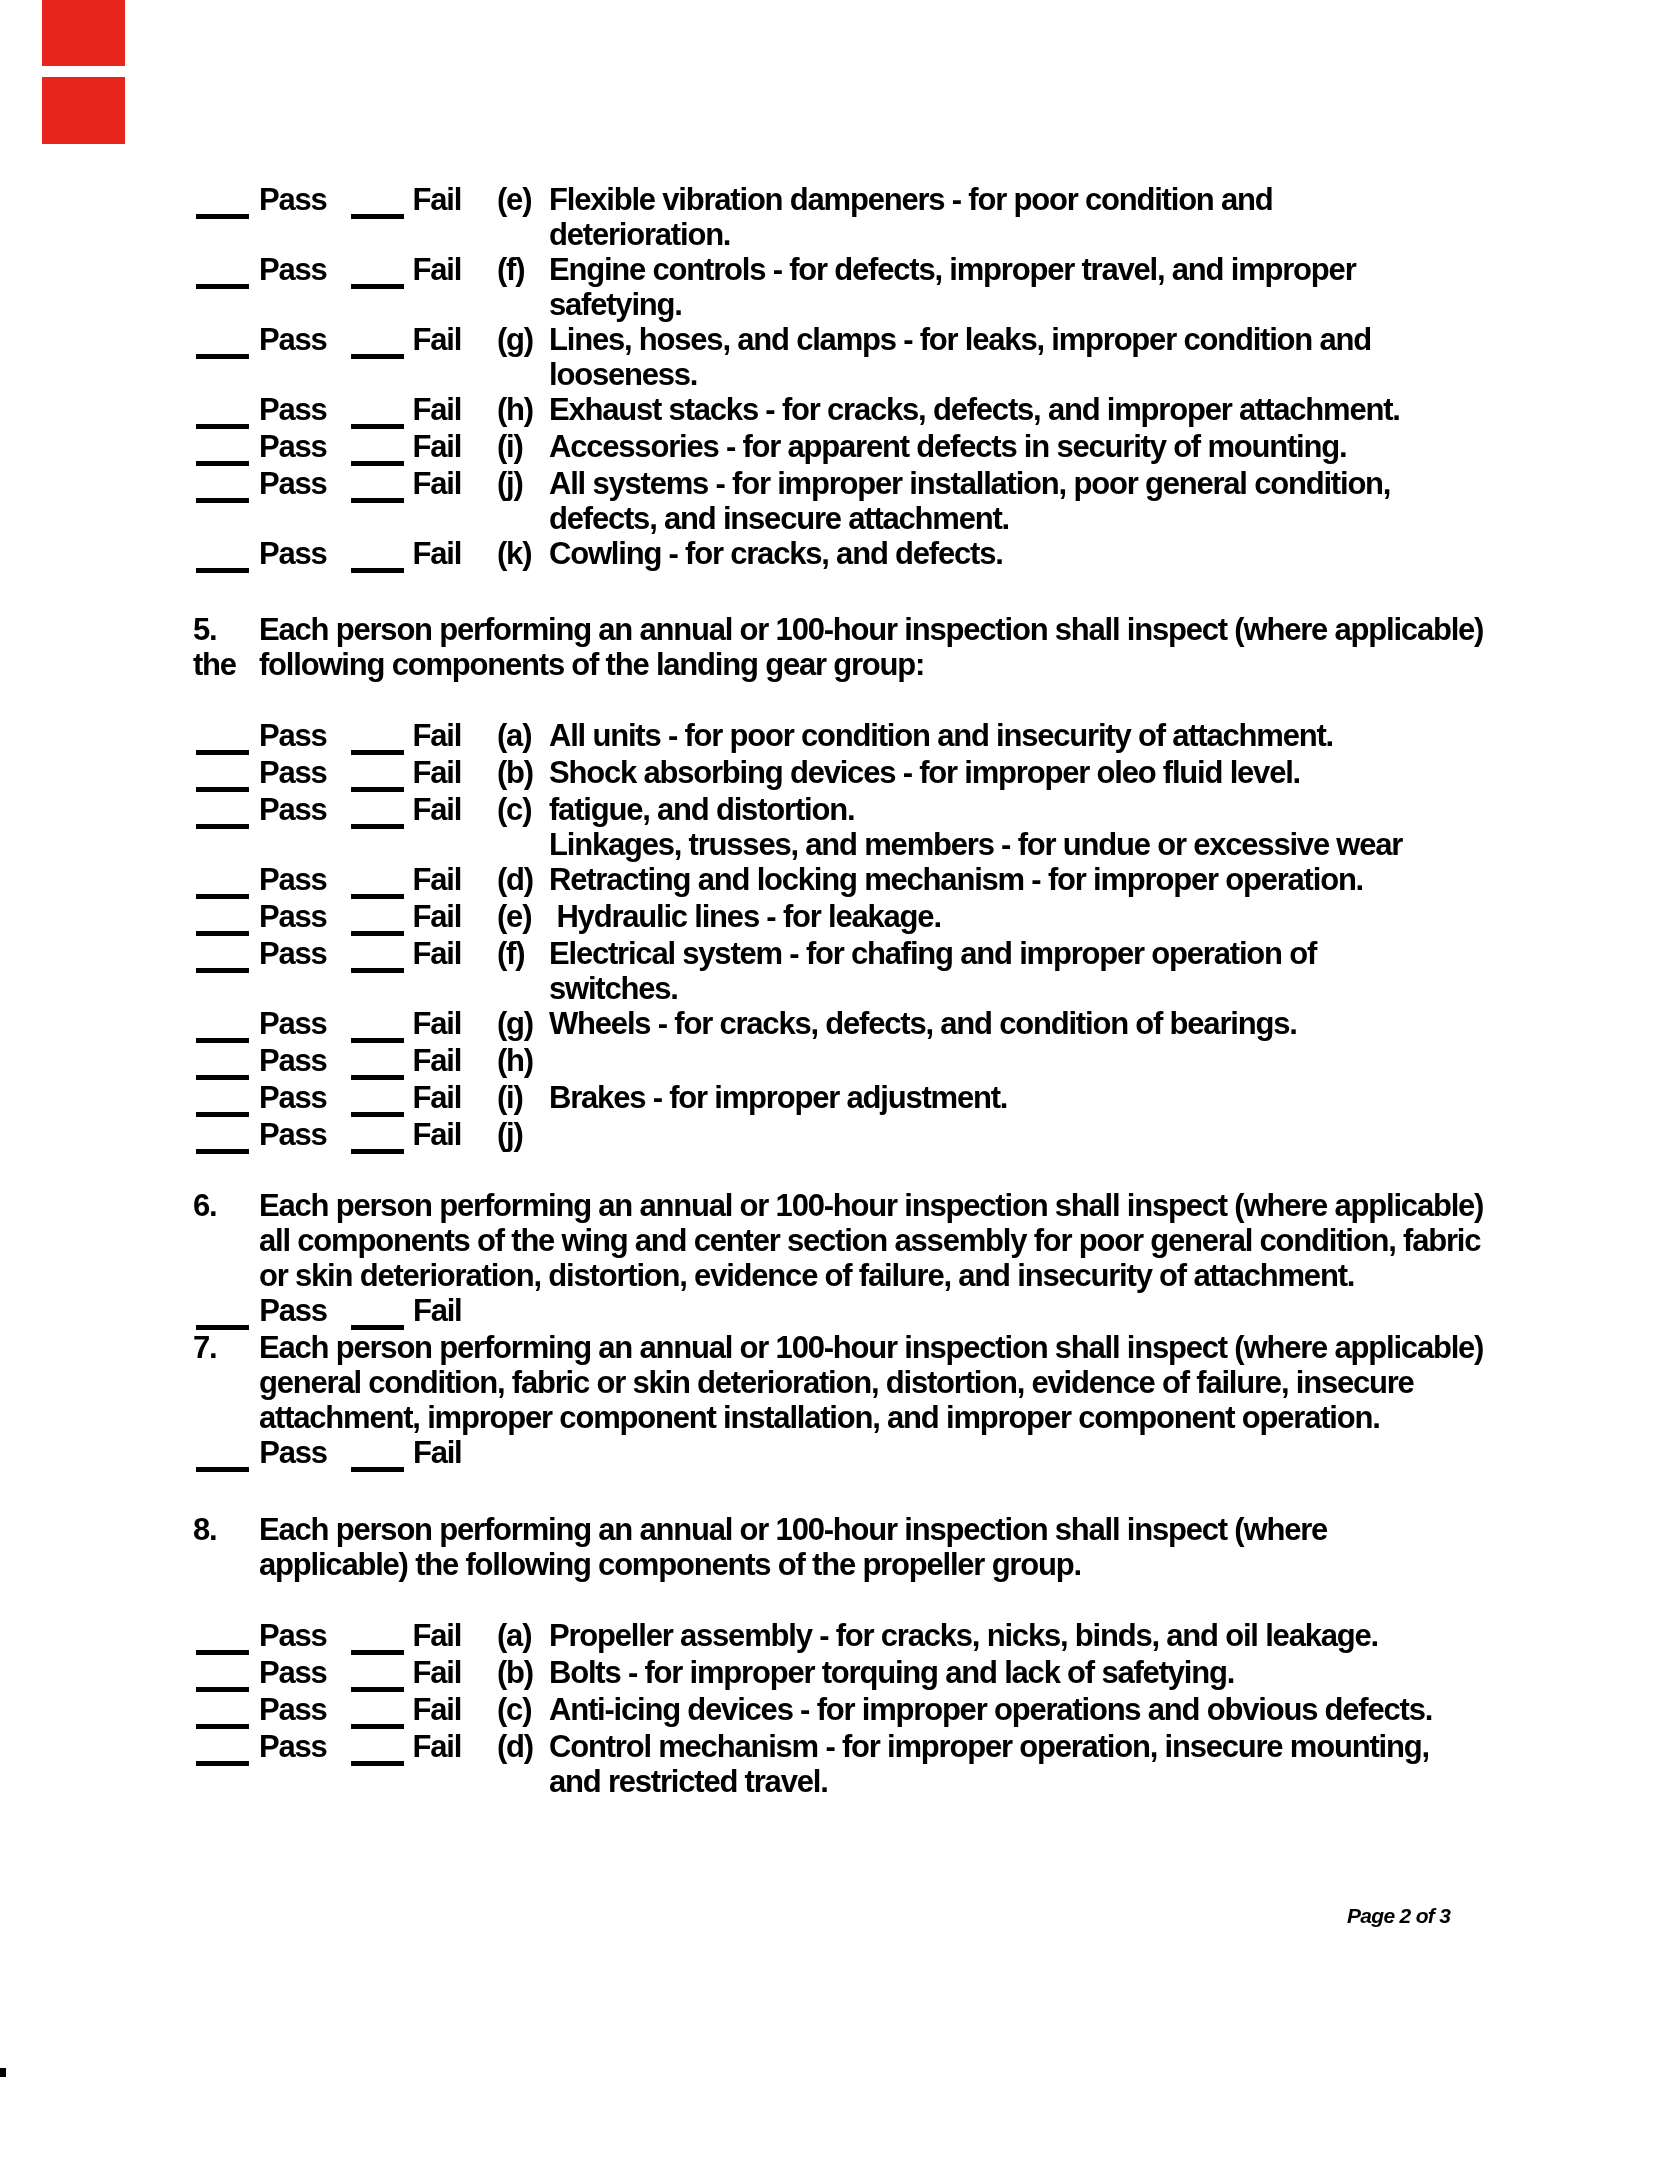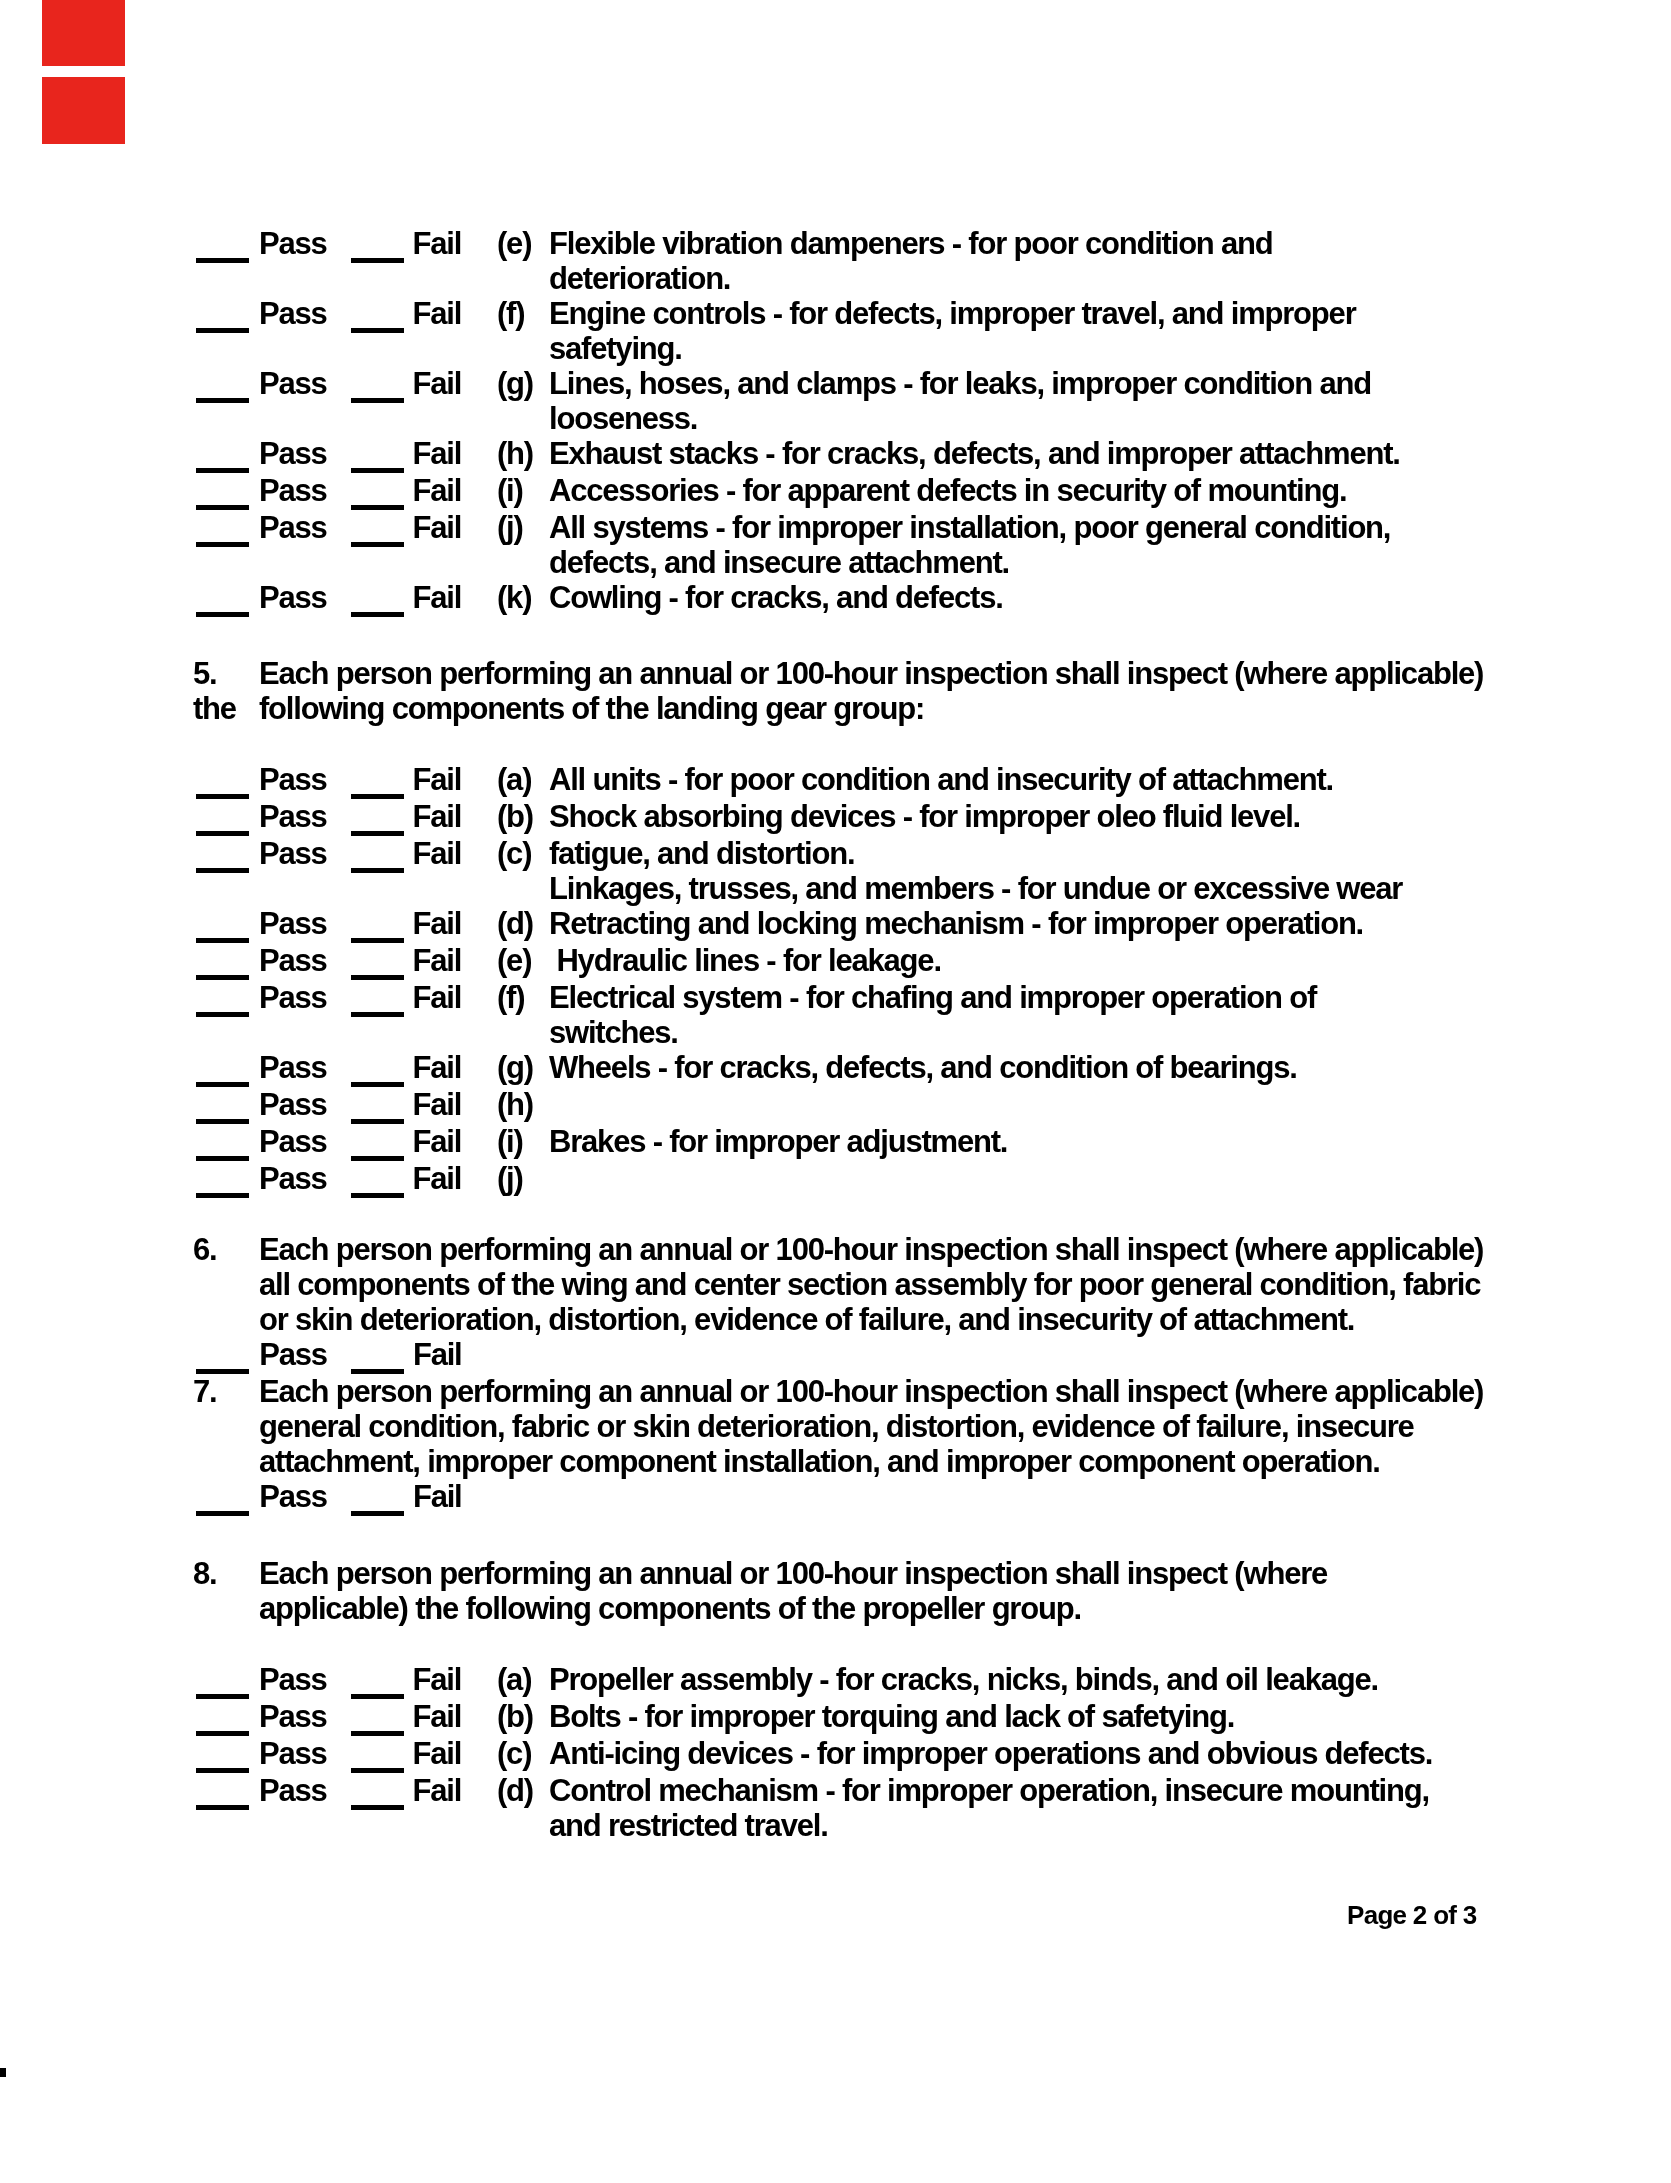--- a/index.html
+++ b/index.html
@@ -13,21 +13,21 @@
     letter-spacing:-1.2px;
     color:#000;
     overflow:hidden;
   }
   
   .redbar{position:absolute;left:42px;width:83px;background:#e8251d;}
   .redbar-1{top:0;height:66px;}
   .redbar-2{top:77px;height:67px;}
   .speck{position:absolute;left:0;top:2068px;width:6px;height:8.6px;background:#000;}
 
-  #content{position:absolute;left:0;top:182px;width:1672px;margin-top:44px;}
+  #content{position:absolute;left:0;top:182px;width:1672px;}
 
   
   .checklist{margin-left:196px;}
   .c-row{display:grid;grid-template-columns:53px 102px 53px 93px 52px auto;}
   .blank{height:32px;border-bottom:5.3px solid #000;align-self:start;}
   .lbl-pass{padding-left:10px;}
   .lbl-fail{padding-left:8.6px;}
   .desc div{white-space:pre;}
   .mark{white-space:pre;}
 
@@ -40,21 +40,21 @@
 
   
   .b1{margin-top:39px;}
   .b2{margin-top:36px;}
   .b3{margin-top:34px;}
   .b5{margin-top:40px;}
   .b6{margin-top:36px;}
 
   .footer{
     position:absolute;left:1347px;top:1899px;
-    font-size:26px;line-height:33px;letter-spacing:-0.7px;text-align:center;
+    font-style:italic;font-size:21px;line-height:33px;letter-spacing:-0.7px;text-align:center;
   }
 </style>
 </head>
 <body>
 
 <div class="page">
   <div class="redbar redbar-1"></div>
   <div class="redbar redbar-2"></div>
   <div class="speck"></div>
 

